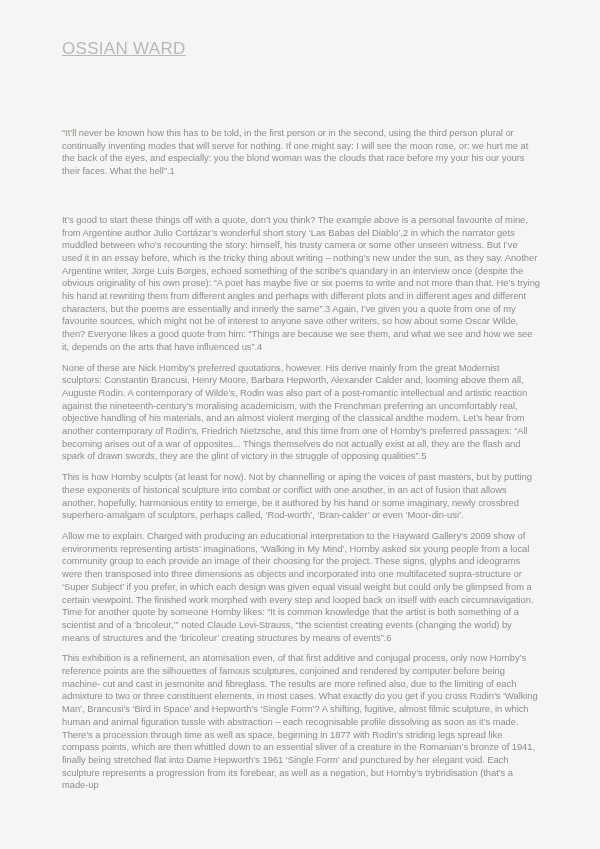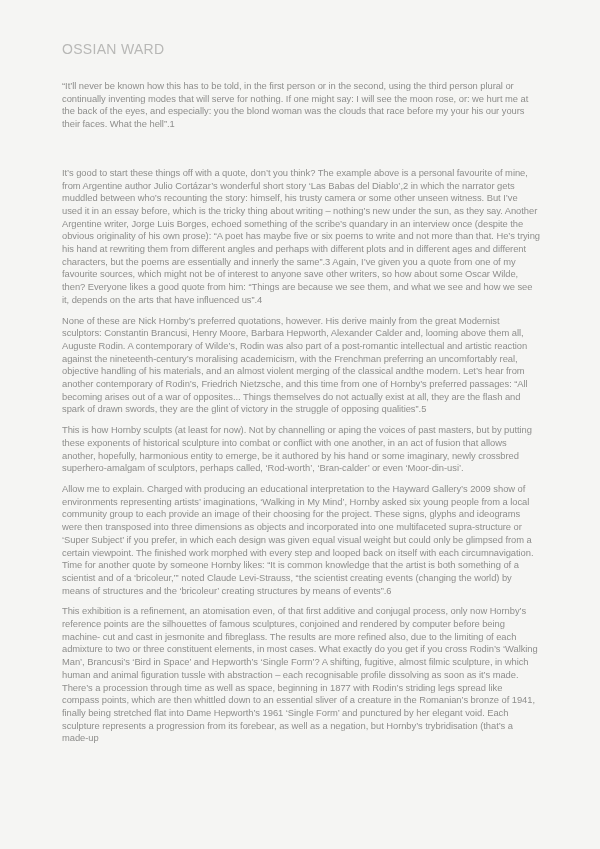--- a/index.html
+++ b/index.html
@@ -19,26 +19,27 @@
   }
   .page-title {
     margin: 0;
     font-size: 13.5px;
     line-height: 16px;
     font-weight: 400;
     letter-spacing: 0.3px;
     color: #2b2b2b;
   }
   .page-subtitle {
-    margin: 2px 0 24px 0;
-    font-size: 14px;
+    margin: 2px 0 71px 0;
+    font-size: 17px;
     line-height: 14px;
     font-weight: 400;
     letter-spacing: 0.3px;
     color: #b8b8b6;
+    text-decoration: underline;
   }
   .body-text p {
     width: 478px;
     margin: 0 0 8px 0;
     font-size: 9.4px;
     line-height: 12.7px;
     letter-spacing: -0.05px;
     color: #8e8e8c;
   }
   .body-text p.epigraph {

